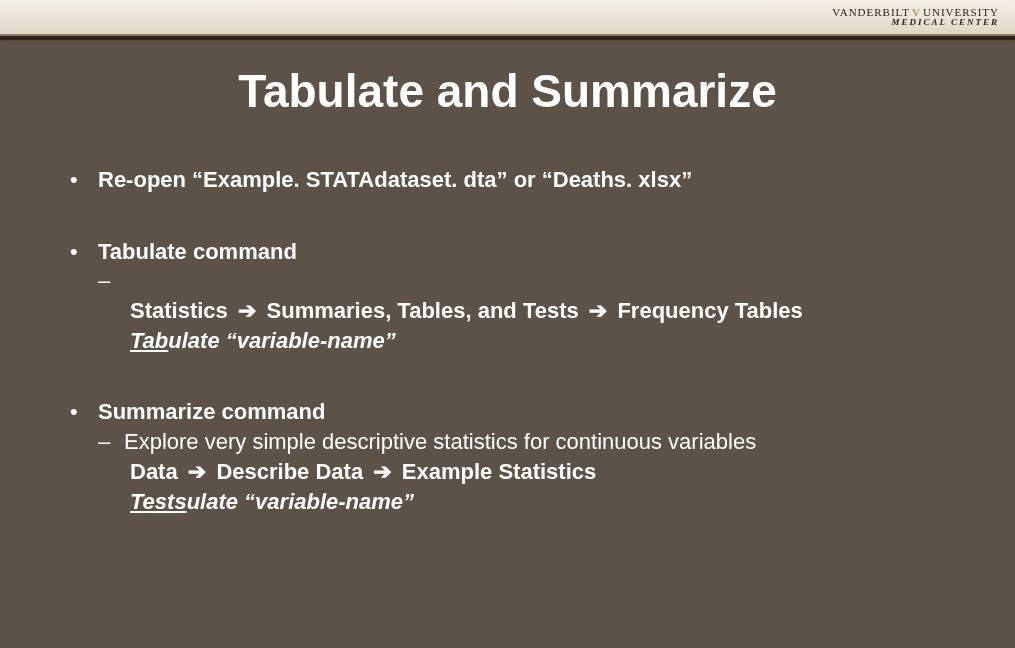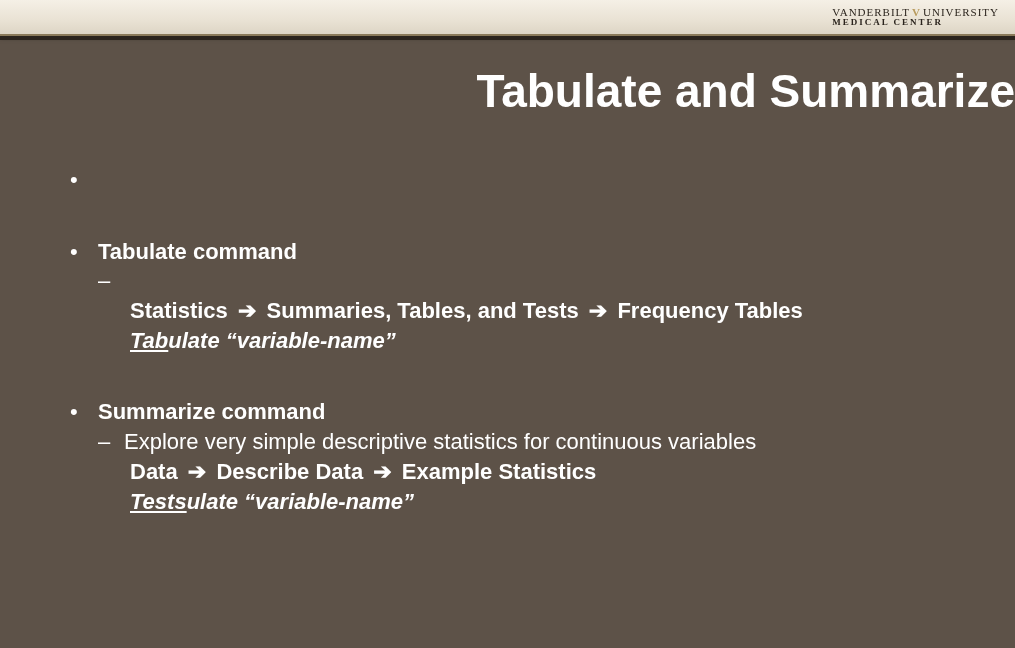--- a/index.html
+++ b/index.html
@@ -26,31 +26,31 @@
     background: #2b241d;
   }
   .brand {
     position: absolute;
     right: 16px;
     top: 6px;
     color: #2b241d;
     font-family: "Times New Roman", serif;
     font-size: 11px;
     letter-spacing: 1px;
-    text-align: left;
+    text-align: right;
     line-height: 1.1;
   }
   .brand .line1 { font-weight: 400; }
   .brand .v { color: #b89b5e; font-weight: bold; padding: 0 2px; }
-  .brand .line2 { font-weight: bold; letter-spacing: 2px; font-size: 9px; }
+  .brand .line2 { font-weight: bold; letter-spacing: 2px; font-size: 9px; font-style: italic; }
   .title {
     position: absolute;
     top: 64px;
     left: 0; right: 0;
-    text-align: right;
+    text-align: center;
     color: #ffffff;
     font-size: 46px;
     font-weight: bold;
   }
   .content {
     position: absolute;
     top: 165px;
     left: 70px;
     right: 60px;
     color: #ffffff;
@@ -82,20 +82,21 @@
     </div>
   </div>
 
   <h1 class="title">Tabulate and Summarize</h1>
 
   <div class="content">
 
     <div class="group b1">
       <div class="b1-row">
         <span class="bullet-dot">•</span>
+        <span class="b1-text">Re-open “Example. STATAdataset. dta” or “Deaths. xlsx”</span>
       </div>
     </div>
 
     <div class="group">
       <div class="b1-row">
         <span class="bullet-dot">•</span>
         <span class="b1-text">Tabulate command</span>
       </div>
       <div class="b2">
         <span class="dash">–</span>

